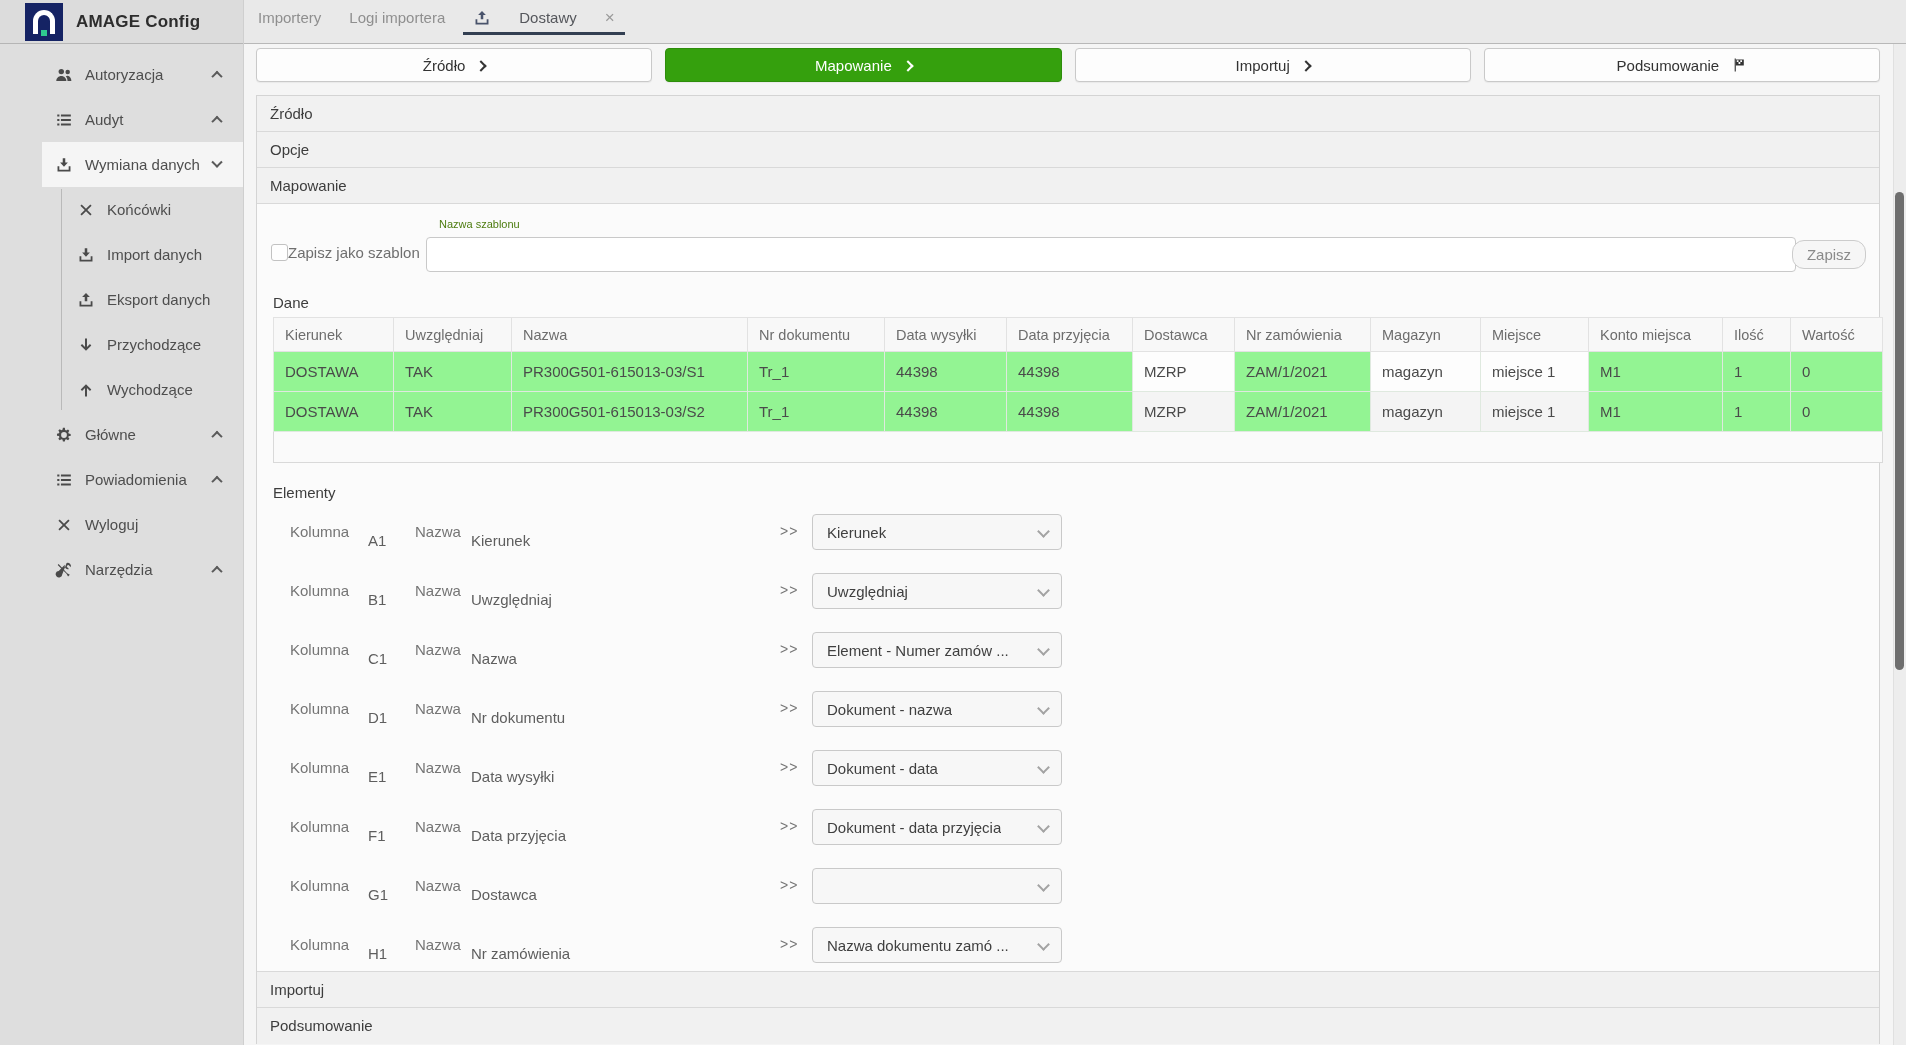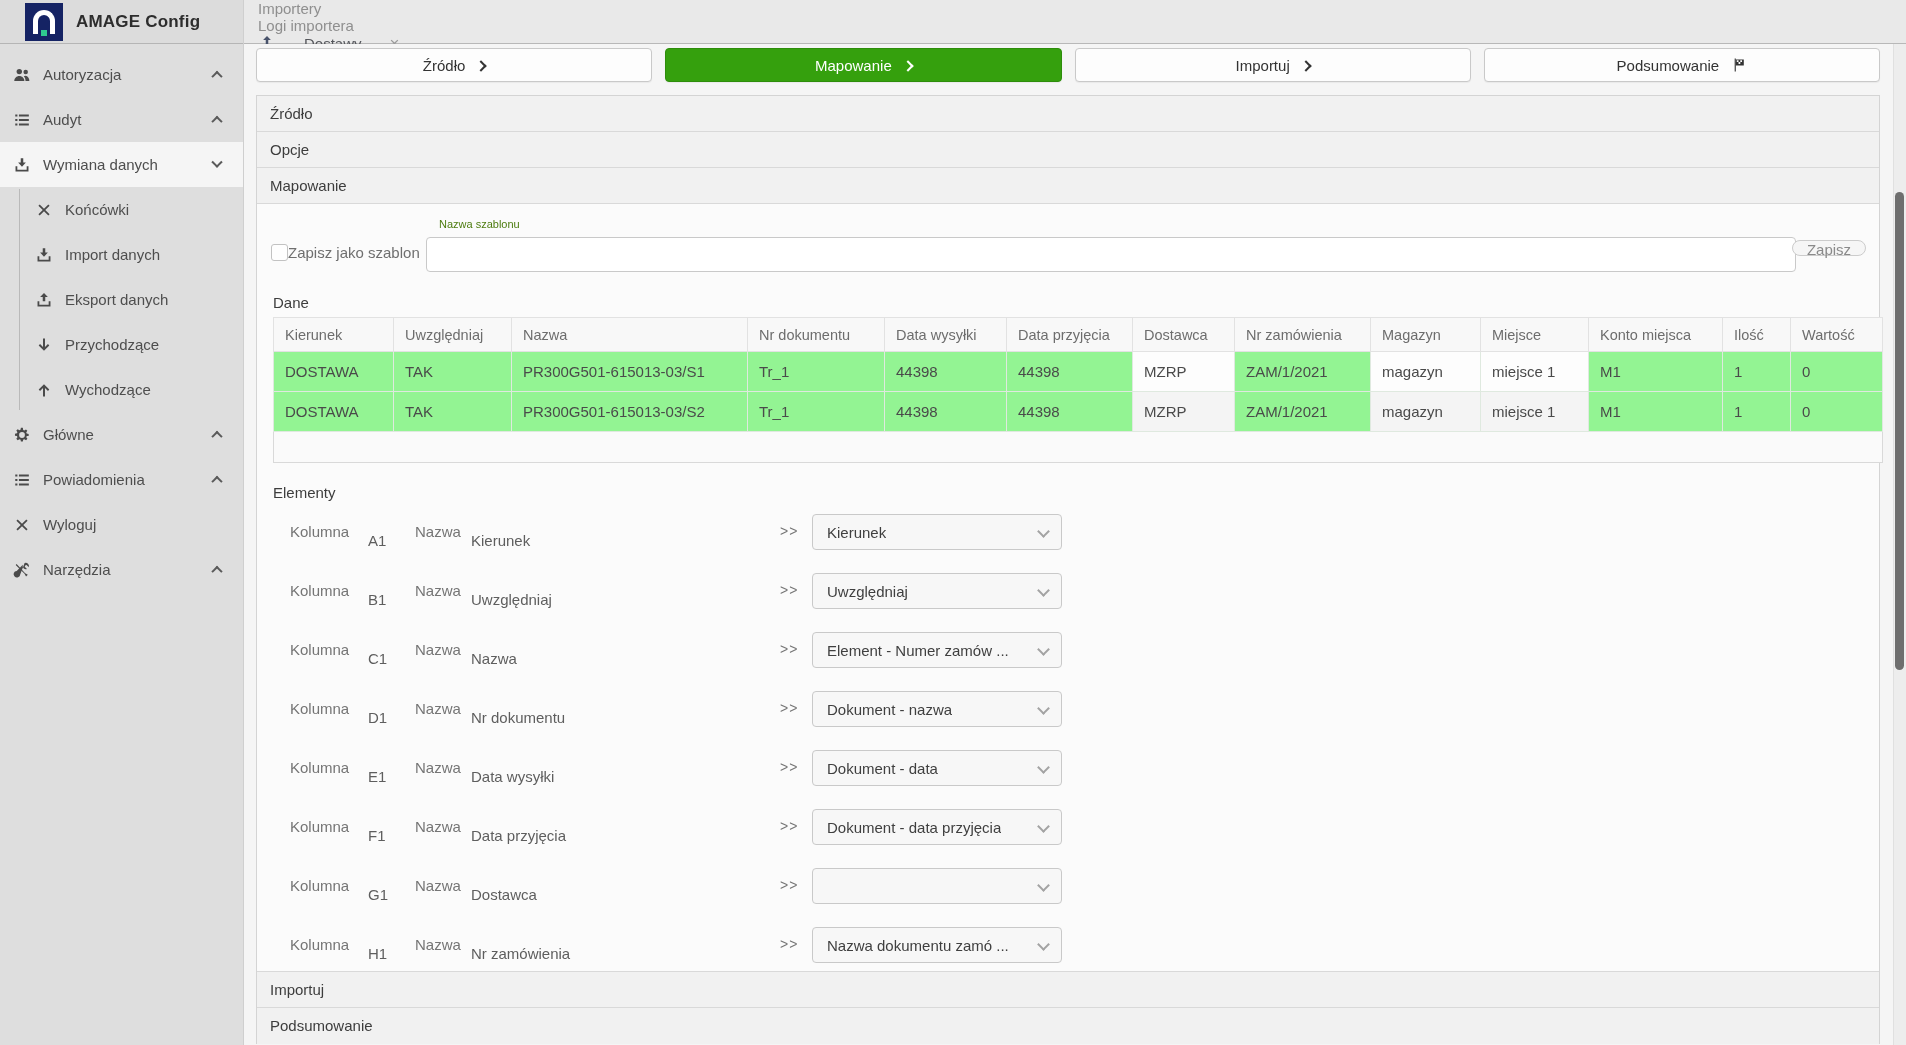--- a/index.html
+++ b/index.html
@@ -10,37 +10,37 @@
   .sidebar { position:absolute; left:0; top:0; width:244px; height:1045px;
     background:#dedede; border-right:1px solid #cfcfcf; z-index:5; }
   .sidebar-header { height:44px; display:flex; align-items:center; gap:13px;
     padding-left:25px; background:#dcdcdc; border-bottom:1px solid #b5b5b5; }
   .logo { width:38px; height:38px; background:#152364; position:relative; flex:0 0 auto; }
   .logo-arch { position:absolute; left:8px; top:7px; width:22px; height:24px;
     border:5px solid #fff; border-bottom:none; border-radius:12px 12px 0 0; }
   .logo-dot { position:absolute; left:16px; bottom:5px; width:6px; height:6px; background:#2fca8f; }
   .app-title { font-size:17px; font-weight:bold; color:#2d2d2d; letter-spacing:.2px; }
 
-  .nav { padding-top:8px; }
+  .nav { padding-top:8px;padding-left:42px; }
   .nav-item { height:45px; display:flex; align-items:center; gap:12px;
     padding-left:13px; cursor:pointer; color:#4e4e4e; font-size:15px; }
   .nav-item.active { background:#f5f5f5; }
   .nav-item .nav-label { flex:1; }
   .nav-icon { width:18px; height:18px; display:flex; align-items:center; justify-content:center; flex:0 0 auto; }
   .chev { width:8px; height:8px; border-right:2px solid #5a5a5a; border-bottom:2px solid #5a5a5a;
     margin-right:22px; flex:0 0 auto; }
   .chev.up   { transform:rotate(-135deg) translate(-1px,-1px); }
   .chev.down { transform:rotate(45deg) translate(-2px,-2px); }
   .submenu { position:relative; }
   .submenu::before { content:''; position:absolute; left:19px; top:2px; bottom:2px; width:1px; background:#b9b9b9; }
   .submenu .nav-item { padding-left:35px; }
 
   
   .topbar { position:absolute; left:244px; right:0; top:0; height:44px;
-    background:#e9e9e9; border-bottom:1px solid #b8b8b8; display:flex; align-items:flex-start;flex-direction:column; }
+    background:#e9e9e9; border-bottom:1px solid #b8b8b8; display:flex; align-items:flex-start; }
   .tab { height:35px; display:flex; align-items:center; gap:9px; padding:0 14px;
     font-size:15px; color:#8f8f8f; cursor:pointer; position:relative; }
   .tab.active { color:#55575c;gap:28px; }
   .tab.active::after { content:''; position:absolute; left:4px; right:4px; bottom:0; height:3px; background:#333f52; }
   .tab-close { font-size:17px; color:#9a9a9a; line-height:1; cursor:pointer; }
   .tab .nav-icon svg { fill:#49536b; }
 
   
   .main { position:absolute; left:244px; right:0; top:44px; bottom:0; background:#f5f5f5; overflow:hidden; }
 
@@ -59,21 +59,21 @@
   .map-panel { background:#fbfbfb; border-bottom:1px solid #d9d9d9; }
 
   .tpl-row { position:relative; height:90px; }
   .chk-group { position:absolute; left:14px; top:40px; display:flex; align-items:center; gap:0; }
   .chk { appearance:none; -webkit-appearance:none; width:17px; height:17px; border:1px solid #c2c2c2;
     border-radius:3px; background:#fefefe; cursor:pointer; }
   .chk-label { font-size:15px; color:#6f6f6f; }
   .tpl-label { position:absolute; left:182px; top:14px; font-size:11px; color:#4d7c0f; }
   .tpl-input { position:absolute; left:169px; top:33px; width:1370px; height:35px;
     border:1px solid #c9c9c9; border-radius:4px; background:#fff; padding:0 10px; font-size:15px; color:#333; }
-  .save-btn { position:absolute; right:13px; top:36px; width:74px; height:16px;
+  .save-btn { position:absolute; right:13px; top:36px; width:74px; height:29px;
     background:#f6f6f6; border:1px solid #ccc; border-radius:12px; font-size:15px; color:#8a8a8a; cursor:pointer; }
 
   .section-label { font-size:15px; color:#3d3d3d; margin:0 0 6px 16px; }
 
   table.data { border-collapse:collapse; table-layout:fixed; width:1609px; margin-left:16px;
     background:#fff; border:1px solid #d9d9d9; font-size:15px; }
   table.data th { height:34px; background:#f8f8f8; color:#6d6d6d; font-weight:normal; font-size:14.5px;
     text-align:left; padding:0 11px; border:1px solid #e2e2e2; overflow:hidden; white-space:nowrap; }
   table.data td { height:40px; color:#4a4a4a; padding:0 11px; border:1px solid #dfe9df;
     overflow:hidden; white-space:nowrap; }

